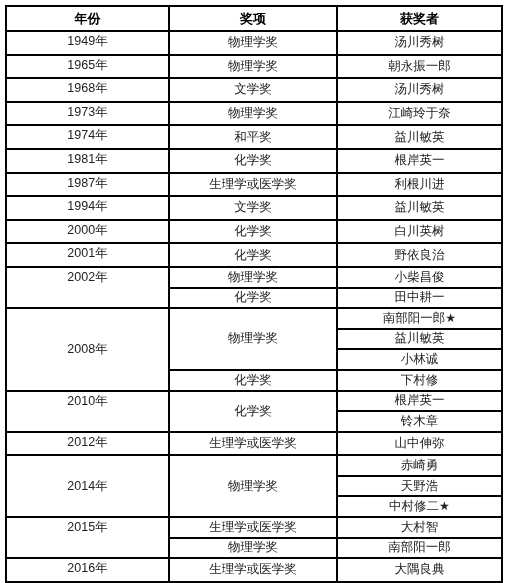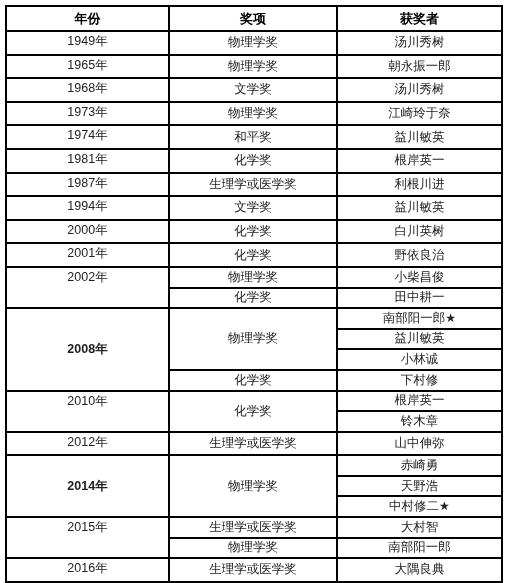--- a/index.html
+++ b/index.html
@@ -59,21 +59,20 @@
     text-align: center;
     vertical-align: middle;
   }
   table.nobel tbody td.year {
     vertical-align: top;
     padding-top: 3px;
   }
   table.nobel tbody td.year-mid {
     vertical-align: middle;
     padding-top: 0;
-    font-weight: bold;
   }
   .star {
     font-size: 12px;
     letter-spacing: 0;
   }
 </style>
 </head>
 <body>
 
 <div id="table-wrap">

